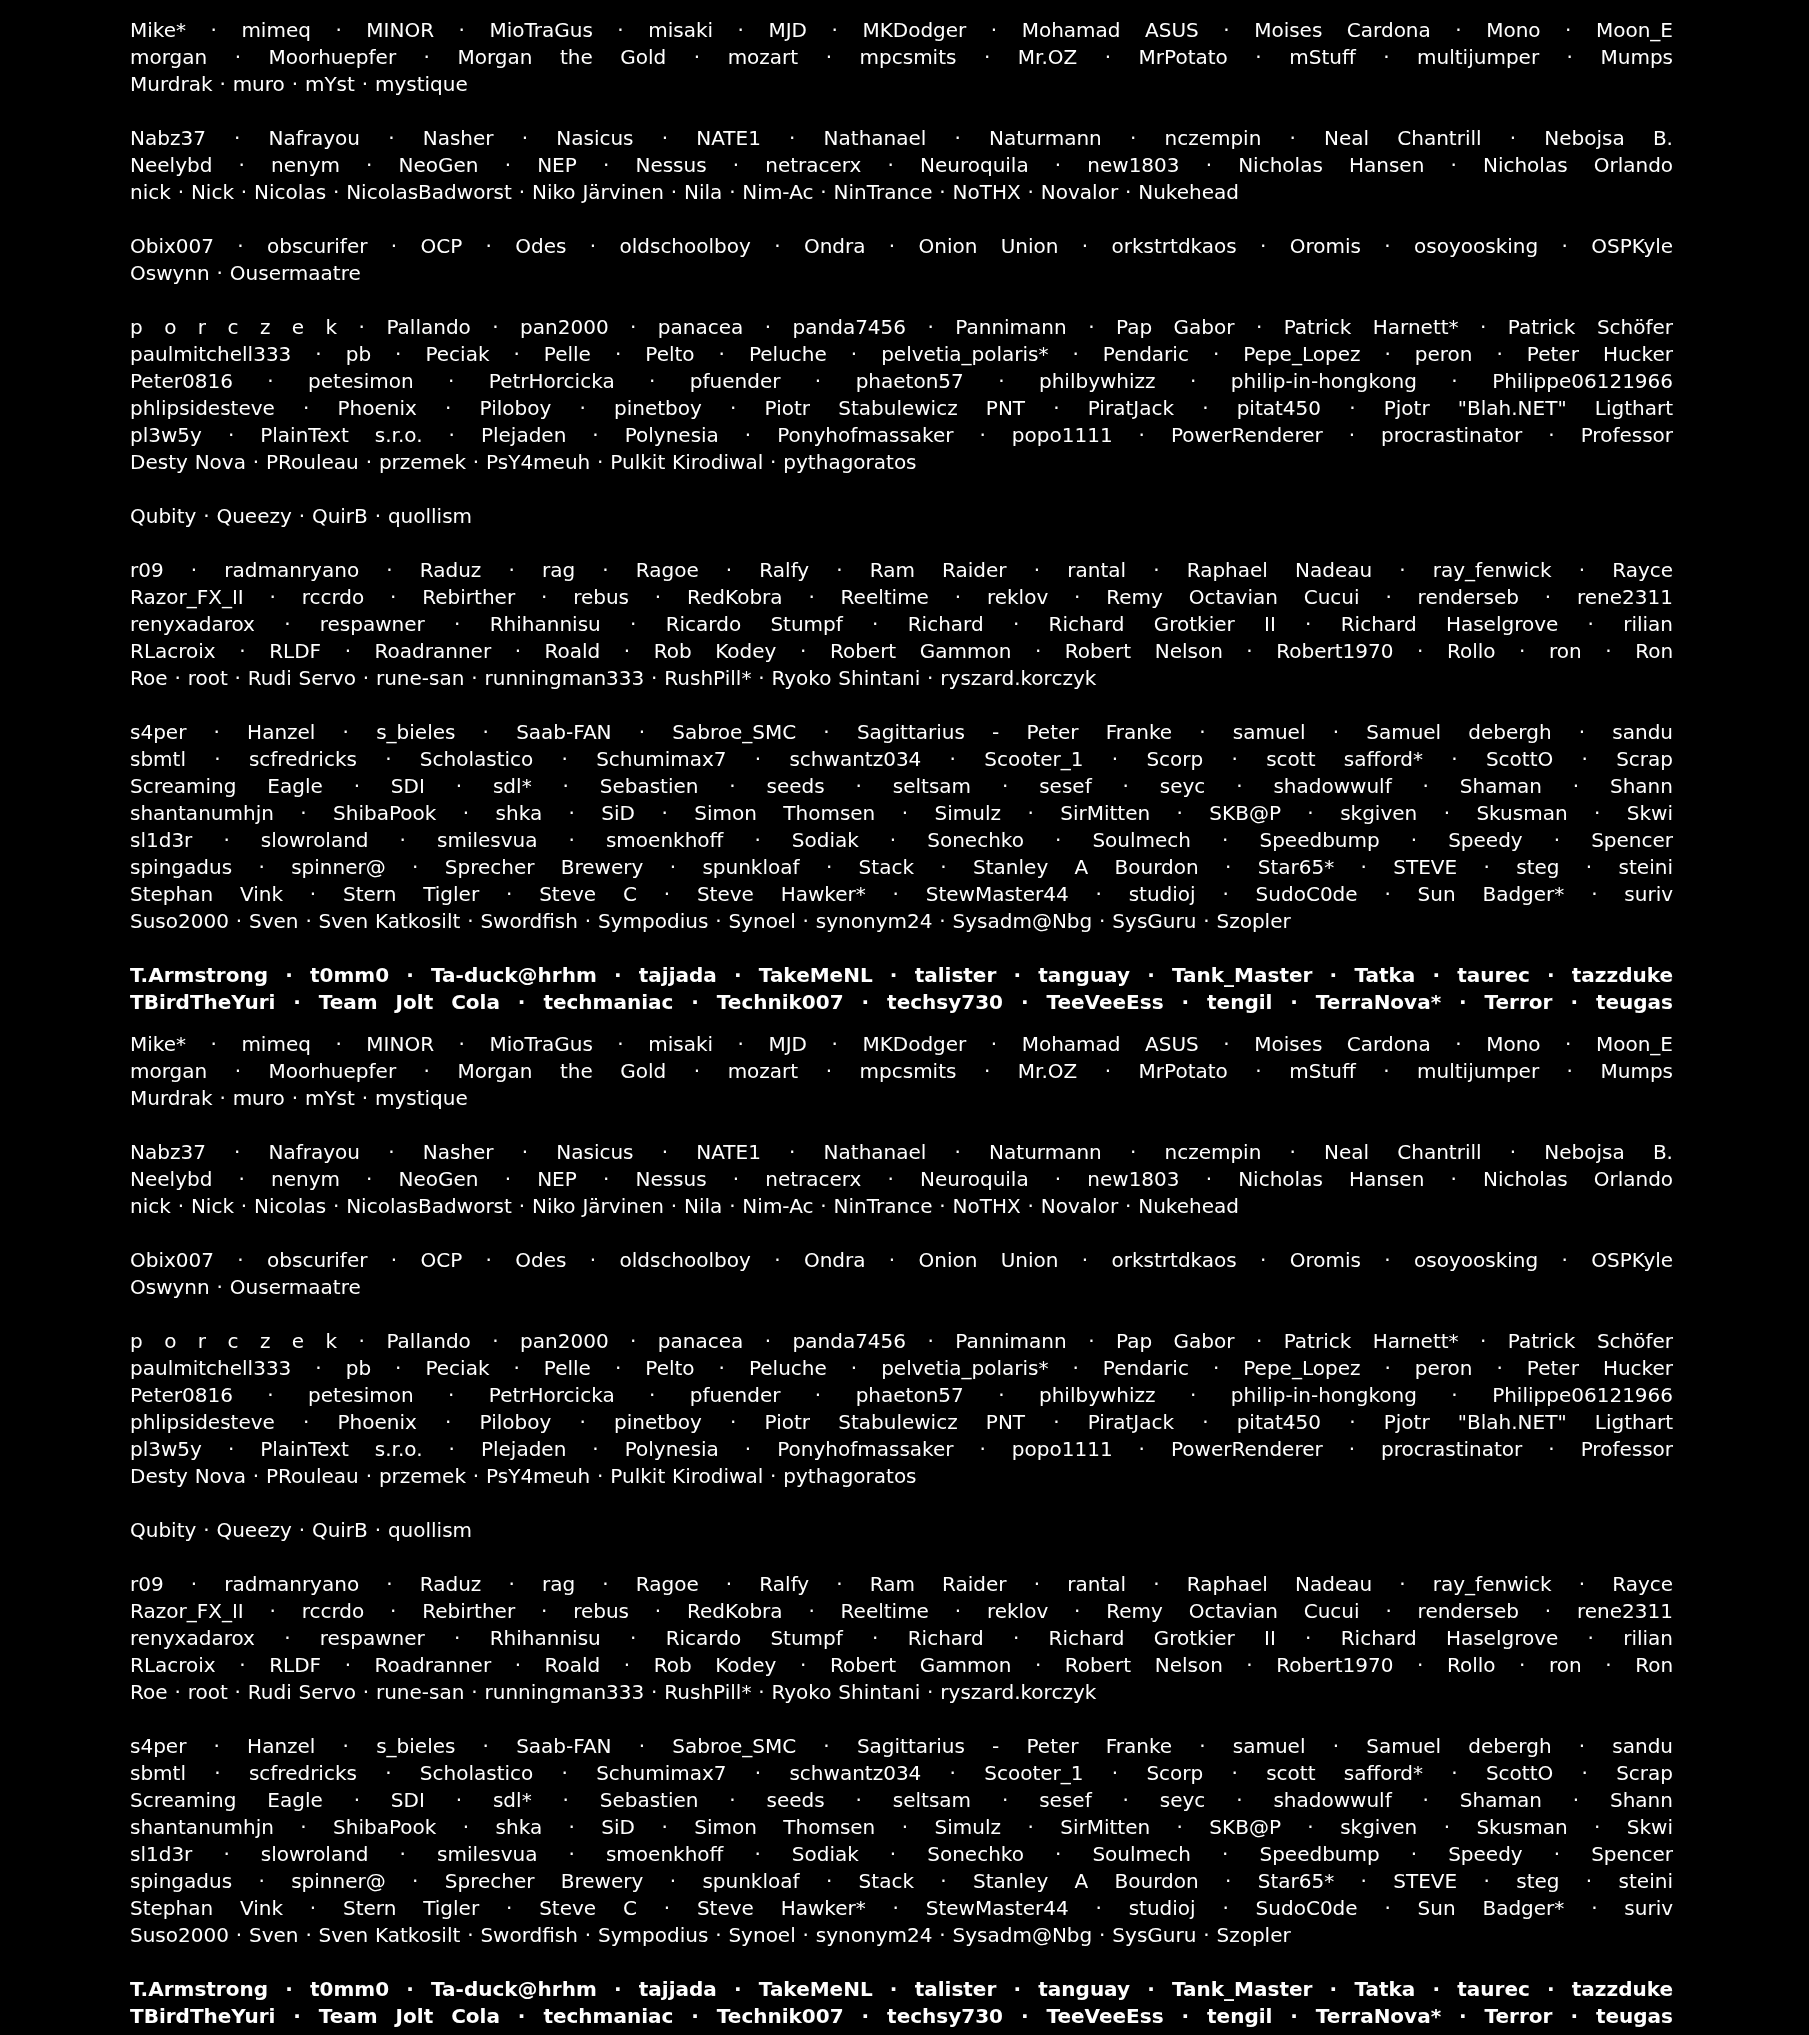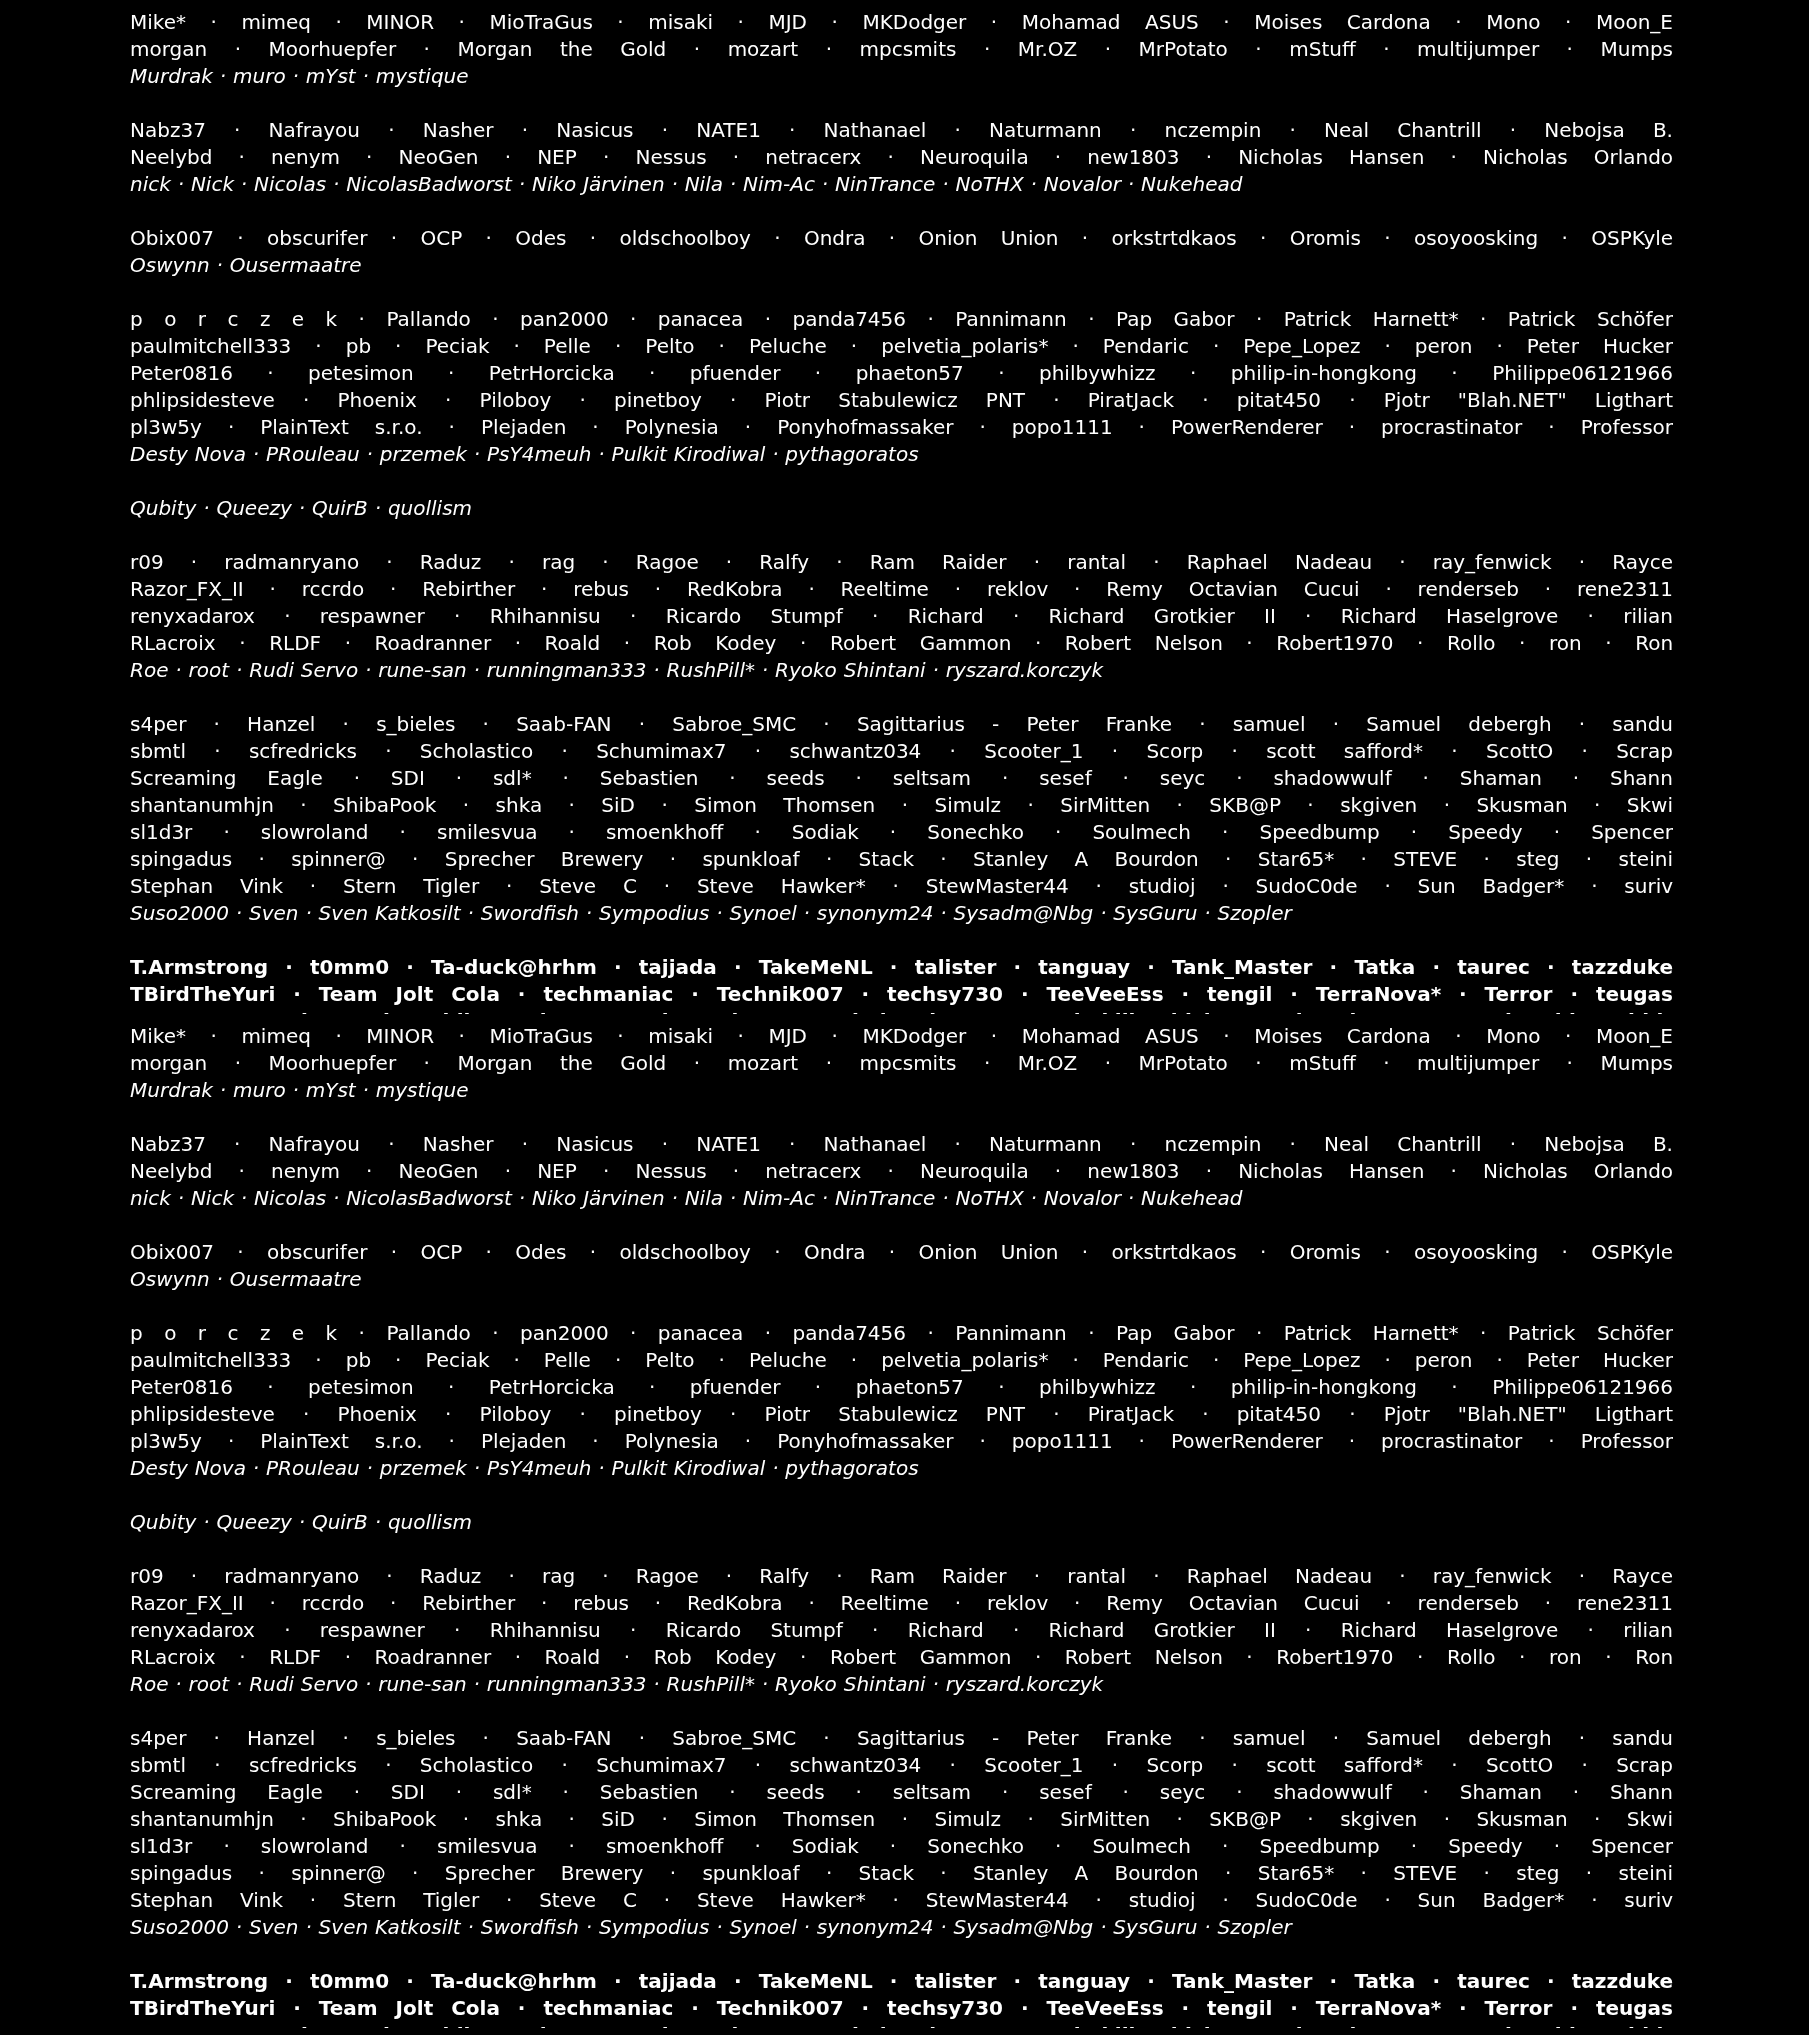--- a/index.html
+++ b/index.html
@@ -13,37 +13,36 @@
     overflow: hidden;
     font-family: "DejaVu Sans", sans-serif;
   }
   .credits-block {
     box-sizing: border-box;
     height: 1014px;
     overflow: hidden;
     padding: 0.9px 136px 0 130px;
   }
   .credits-group {
-    margin: 8px 0 27px 0;
+    margin: 16px 0 27px 0;
   }
   .credits-group:last-child {
     margin-bottom: 0;
     font-weight: bold;
   }
   .credits-line {
     color: #ffffff;
     font-size: 20px;
     line-height: 27px;
     text-align: justify;
     text-align-last: justify;
     word-spacing: 0.5px;
   }
   .credits-line.group-last {
     text-align-last: left;
-    font-style: italic;
   }
   .credit-name {
     white-space: pre-wrap;
   }
 </style>
 </head>
 <body>
 
 <main>
   <section class="credits-block">

